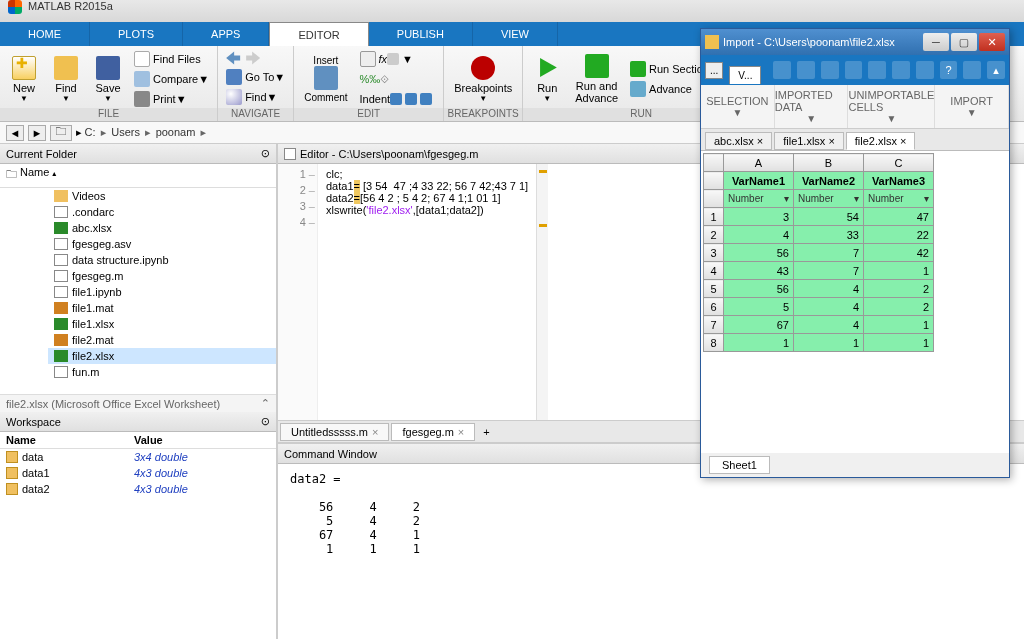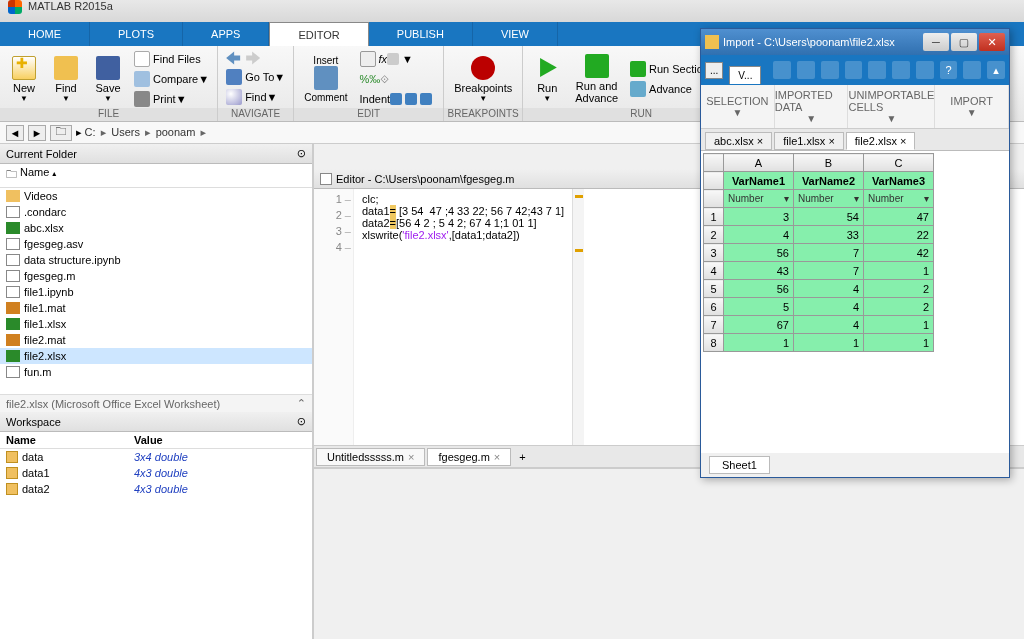--- a/index.html
+++ b/index.html
@@ -47,28 +47,28 @@
 .ico-arrow-r { background: #ccc; clip-path: polygon(40% 10%, 80% 50%, 40% 90%, 40% 65%, 10% 65%, 10% 35%, 40% 35%); }
 
 
 .addressbar { height: 22px; background: #f8f8f8; border-bottom: 1px solid #ccc; display: flex; align-items: center; padding: 0 6px; gap: 4px; }
 .addressbar .crumb { color: #333; }
 .addressbar .sep::after { content: "▸"; color: #666; margin: 0 2px; }
 .nav-btn { width: 18px; height: 16px; border: 1px solid #aaa; background: #eee; display: flex; align-items: center; justify-content: center; cursor: pointer; }
 
 
 .main { display: flex; height: calc(639px - 22px - 24px - 76px - 22px); }
-.left-col { width: 314px; display: flex; flex-direction: column; border-right: 2px solid #ccc; }
+.left-col { width: 278px; display: flex; flex-direction: column; border-right: 2px solid #ccc; }
 .panel-title { height: 20px; background: linear-gradient(#f0f0f0,#e0e0e0); border-bottom: 1px solid #bbb; padding: 0 6px; display: flex; align-items: center; font-size: 11px; }
 .panel-title .dd { margin-left: auto; }
 
 .file-list { flex: 0 0 230px; overflow: auto; background: #fff; }
 .file-header { display: flex; padding: 2px 6px; border-bottom: 1px solid #ddd; }
 .file-header .sort::after { content: "▴"; margin-left: 3px; font-size: 8px; }
-.file-row { display: flex; align-items: center; padding: 1px 6px; cursor: pointer; height: 16px; }
+.file-row { display: flex; align-items: center; padding: 1px 6px; cursor: pointer; height: 16px; margin-left: 48px; }
 .file-row.sel { background: #cde6ff; }
 .file-icon { width: 14px; height: 12px; margin-right: 4px; }
 .fi-folder { background: #f0c060; }
 .fi-file { background: #fff; border: 1px solid #888; }
 .fi-xls { background: #2a8a2a; }
 .fi-mat { background: #d08020; }
 .fi-m { background: #fff; border: 1px solid #888; }
 
 .status-line { height: 18px; padding: 0 6px; color: #666; font-size: 10px; display: flex; align-items: center; background: #f4f4f4; border-top: 1px solid #ddd; }
 .status-line .caret { margin-left: auto; }
@@ -76,21 +76,21 @@
 .workspace { flex: 1; background: #fff; display: flex; flex-direction: column; }
 .ws-table { flex: 1; overflow: auto; }
 .ws-header { display: flex; border-bottom: 1px solid #ddd; font-weight: bold; }
 .ws-header > div, .ws-row > div { padding: 2px 6px; }
 .ws-row { display: flex; height: 16px; align-items: center; }
 .ws-name { width: 120px; display: flex; align-items: center; }
 .ws-val { flex: 1; color: #2040c0; font-style: italic; margin-left: 8px; }
 .ws-ico { width: 12px; height: 12px; background: #f0c060; border: 1px solid #c09020; margin-right: 4px; }
 
 .right-col { flex: 1; display: flex; flex-direction: column; }
-.editor-area { flex: 0 0 300px; display: flex; flex-direction: column; border-bottom: 2px solid #ccc; margin-top: 25px; }
+.editor-area { flex: 0 0 300px; display: flex; flex-direction: column; border-bottom: 2px solid #ccc; }
 .editor-title { height: 20px; background: linear-gradient(#f0f0f0,#e0e0e0); padding: 0 6px; display: flex; align-items: center; border-bottom: 1px solid #bbb; }
 .editor-title .zz { width: 12px; height: 12px; background: #fff; border: 1px solid #888; margin-right: 4px; }
 .code-area { flex: 1; background: #fff; display: flex; font-family: Consolas, monospace; font-size: 12px; overflow: auto; }
 .gutter { width: 40px; text-align: right; padding: 4px 2px; color: #888; border-right: 1px solid #eee; background: #fafafa; }
 .gutter div { height: 16px; }
 .gutter .dash::after { content: " –"; color: #aaa; }
 .code { padding: 4px 8px; white-space: pre; }
 .code .str { color: #a020f0; }
 .code .hl { background: #f0c860; }
 .editor-tabs { height: 22px; background: #e8e8e8; border-top: 1px solid #ccc; display: flex; align-items: center; }
@@ -387,20 +387,31 @@
             <span>Untitledsssss.m</span>
             <span class="x">×</span>
           </div>
           <div class="etab active">
             <span>fgesgeg.m</span>
             <span class="x">×</span>
           </div>
           <div class="etab-add">+</div>
         </div>
     </div>
+    <div class="cmd-area">
+      <div class="panel-title">
+          <span>Command Window</span>
+        </div>
+      <div class="cmd-body">data2 =
+
+    56     4     2
+     5     4     2
+    67     4     1
+     1     1     1</div>
+    </div>
   </div>
 </div>
 
 <div class="import-win">
   <div class="import-titlebar">
     <span style="width:14px;height:14px;background:#f0c050;margin-right:4px"></span>
     <span class="lbl">Import - C:\Users\poonam\file2.xlsx</span>
     <div class="win-btns">
       <span class="win-btn win-min">─</span>
       <span class="win-btn win-max">▢</span>

